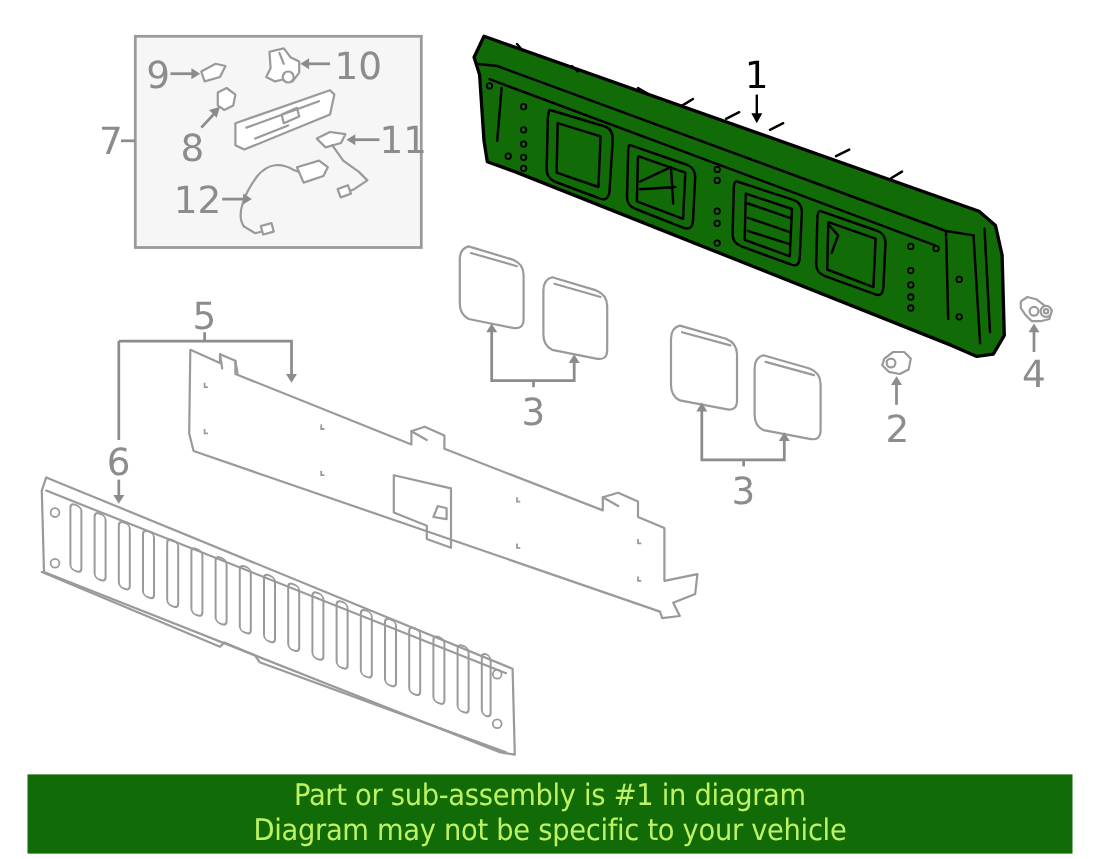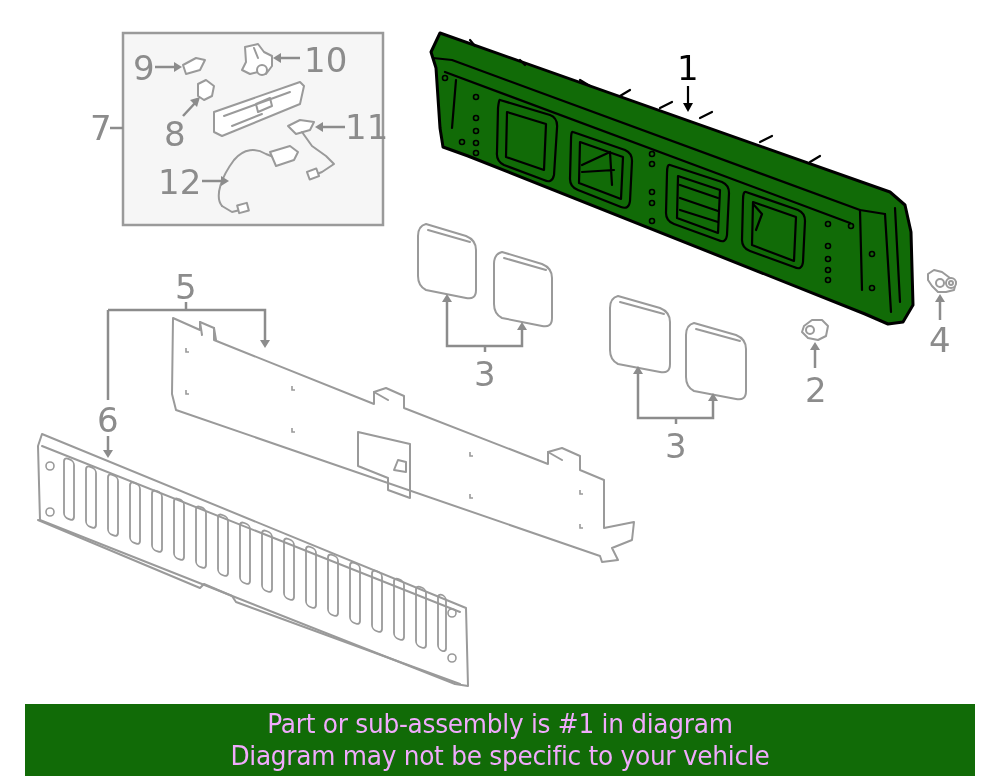--- a/index.html
+++ b/index.html
@@ -5,21 +5,21 @@
   html,body{margin:0;padding:0;background:#ffffff;}
   body{width:1000px;height:781px;position:relative;overflow:hidden;font-family:"DejaVu Sans","Liberation Sans",sans-serif;}
   #diagram{position:absolute;left:0;top:0;width:1000px;height:700px;}
   .lbl{font-family:"DejaVu Sans","Liberation Sans",sans-serif;font-size:34px;fill:#8c8c8c;}
   .lbl-main{fill:#000000;}
   .gray{fill:none;stroke:#9a9a9a;stroke-width:2;stroke-linejoin:round;stroke-linecap:round;}
   .grayf{fill:#ffffff;stroke:#9a9a9a;stroke-width:2;stroke-linejoin:round;}
   .arrow{stroke:#8c8c8c;stroke-width:2.5;fill:none;}
   .ah{fill:#8c8c8c;}
   .dark{fill:none;stroke:#000;stroke-width:2.2;stroke-linejoin:round;stroke-linecap:round;}
-  #banner{position:absolute;left:25px;top:704px;width:950px;height:72px;display:flex;flex-direction:column;align-items:center;justify-content:center;color:#f0abfc;font-family:"DejaVu Sans","Liberation Sans",sans-serif;font-size:27px;line-height:32px;letter-spacing:-0.3px;}
+  #banner{position:absolute;left:25px;top:704px;width:950px;height:72px;display:flex;flex-direction:column;align-items:center;justify-content:center;color:#bef264;font-family:"DejaVu Sans","Liberation Sans",sans-serif;font-size:27px;line-height:32px;letter-spacing:-0.3px;}
   #banner span{display:block;transform:scaleX(0.92);}
 </style>
 </head>
 <body>
 
 <svg id="diagram" viewBox="0 0 1000 700" xmlns="http://www.w3.org/2000/svg">
 
   <g>
     <rect x="123" y="33" width="260" height="192" fill="#f6f6f6" stroke="#9a9a9a" stroke-width="2.5"></rect>
     <line x1="110" y1="128" x2="123" y2="128" class="arrow"></line>

